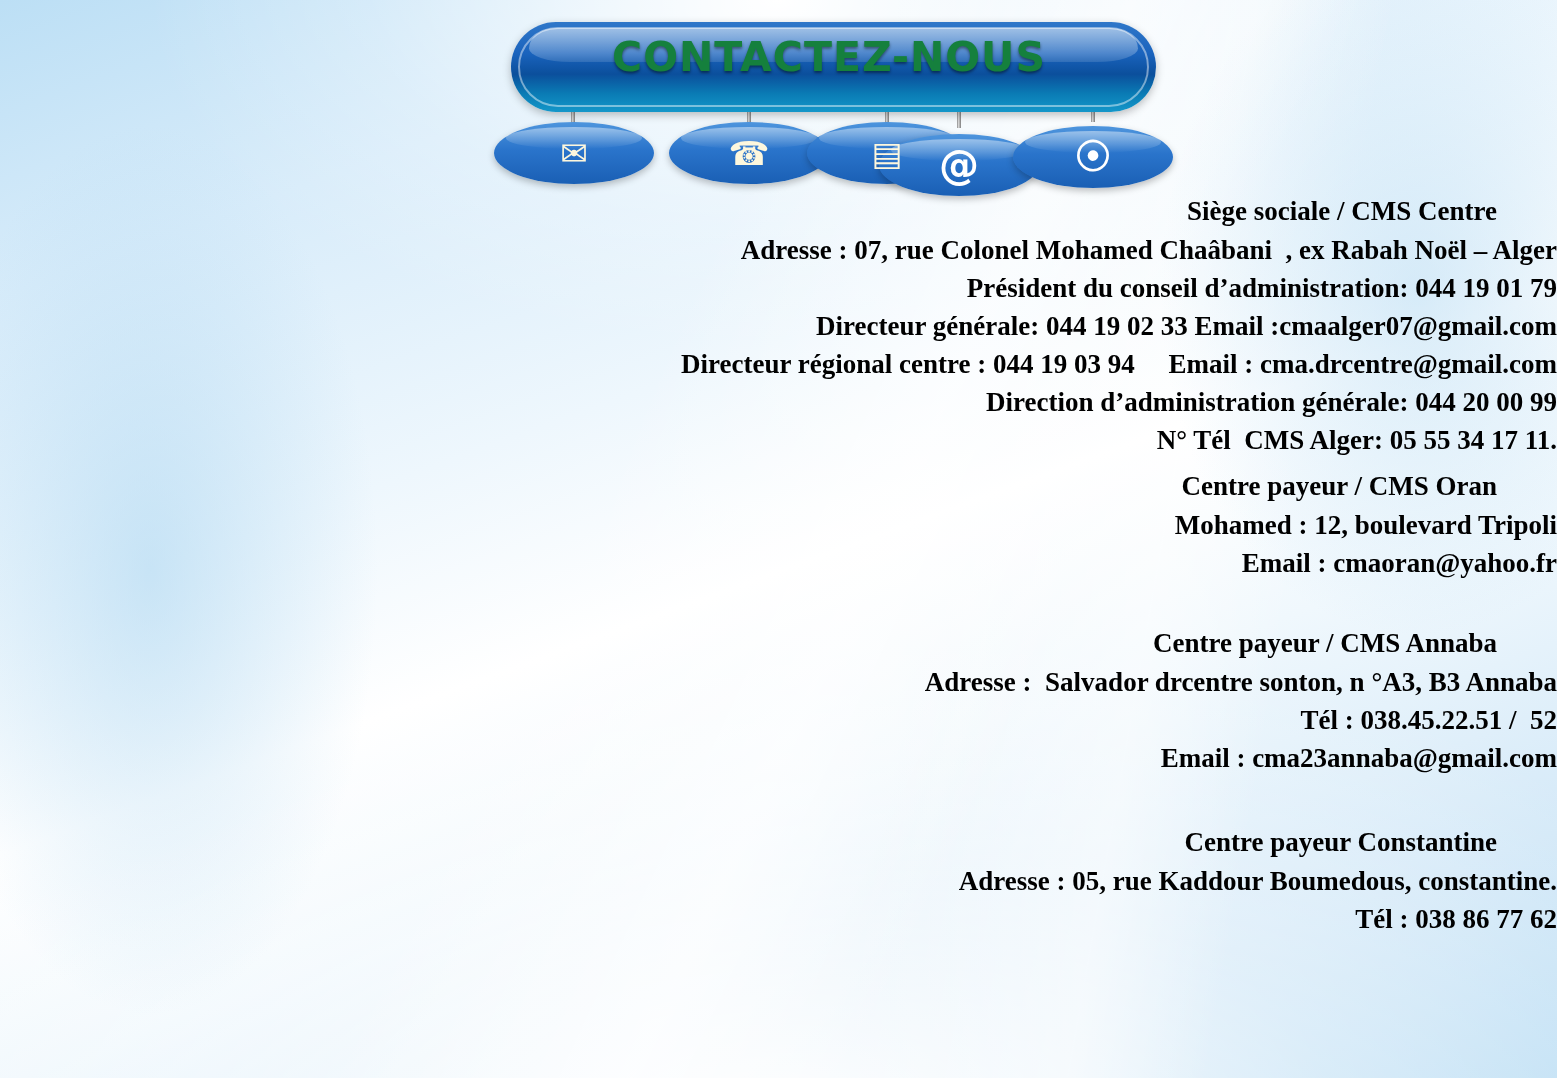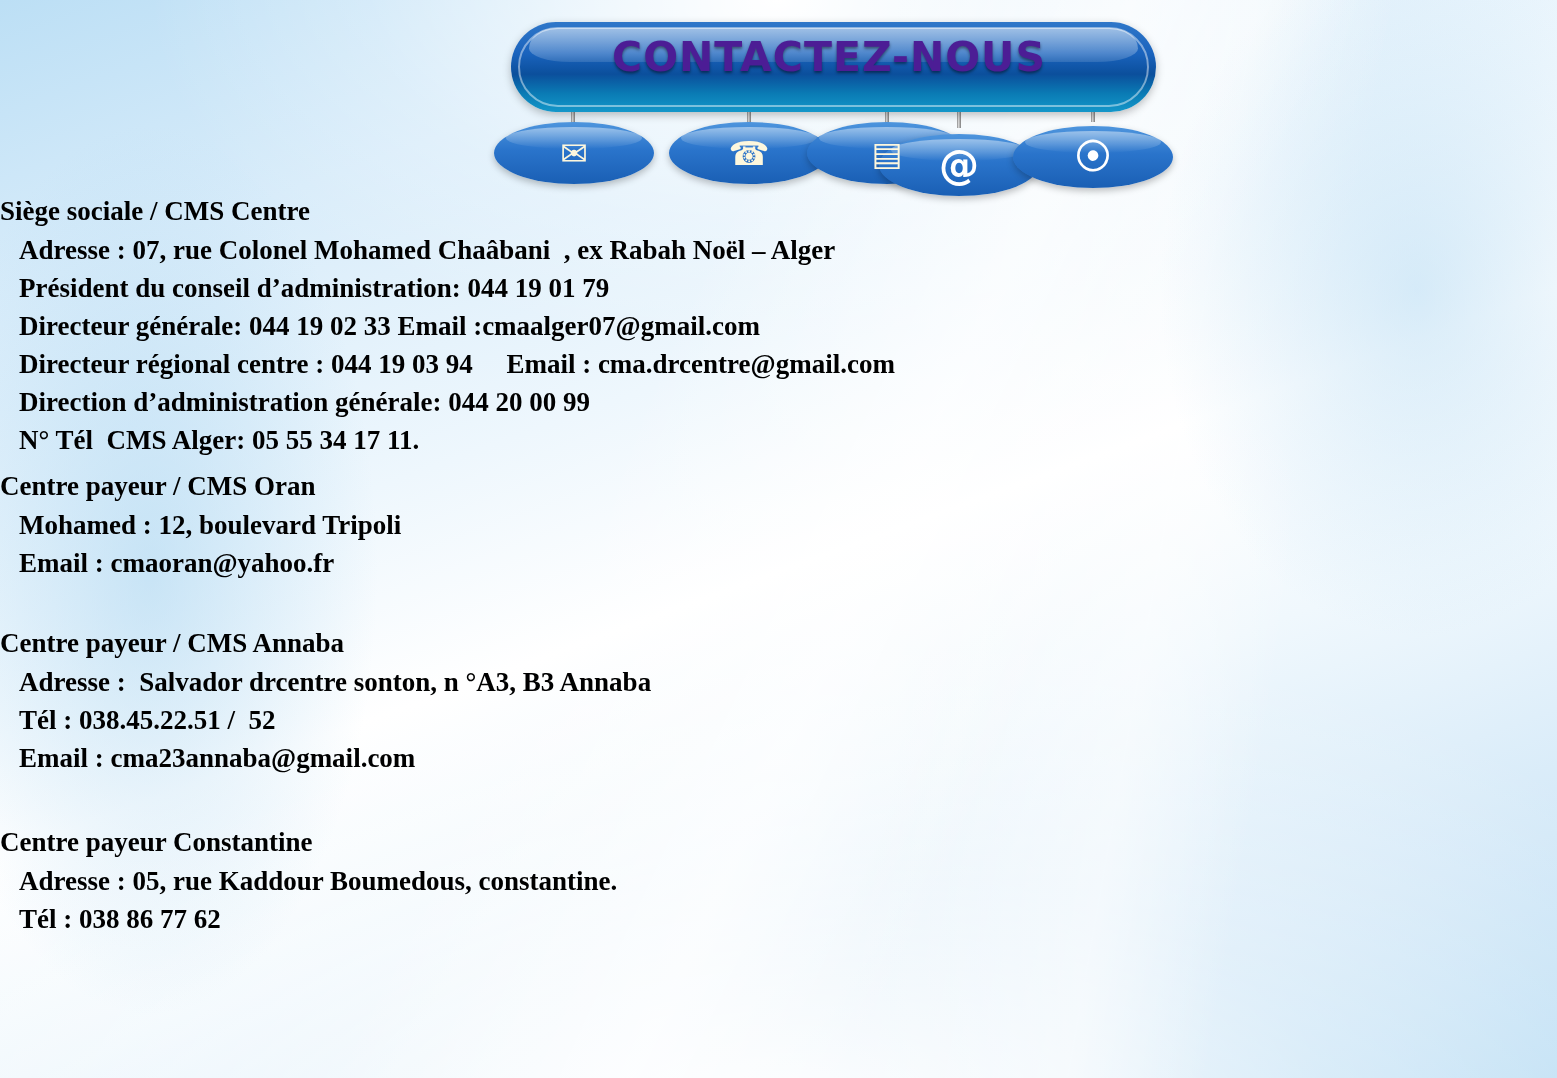--- a/index.html
+++ b/index.html
@@ -77,21 +77,21 @@
   }
   .banner-title {
     position: absolute;
     left: 0; right: 0;
     top: 19px;
     text-align: center;
     font-family: "DejaVu Sans", sans-serif;
     font-weight: bold;
     font-size: 41px;
     letter-spacing: 1px;
-    color: #4c1d95;
+    color: #15803d;
     text-shadow: 0 2px 3px rgba(0,0,0,0.45);
     z-index: 3;
   }
   .stem {
     position: absolute;
     width: 4px;
     height: 34px;
     background: linear-gradient(90deg, #8a8a8a, #d9d9d9 40%, #7d7d7d);
     top: 92px;
   }
@@ -141,34 +141,35 @@
 
   
   .content {
     position: absolute;
     left: 0;
     top: 192px;
     width: 1557px;
   }
   .block { margin: 0; }
   .heading {
-    text-align: left;
+    text-align: right;
     font-weight: bold;
     font-size: 27px;
     color: #000000;
     line-height: 39px;
     padding-right: 60px;
   }
   .line {
     font-weight: bold;
     font-size: 27px;
     color: #000000;
     line-height: 38px;
     padding-left: 19px;
     white-space: pre-wrap;
+    text-align: right;
   }
   .gap-sm { height: 8px; }
   .gap-md { height: 42px; }
   .gap-lg { height: 46px; }
 </style>
 </head>
 <body>
 
 <div class="bg-swoosh"></div>
 <div class="bg-corner-left"></div>

